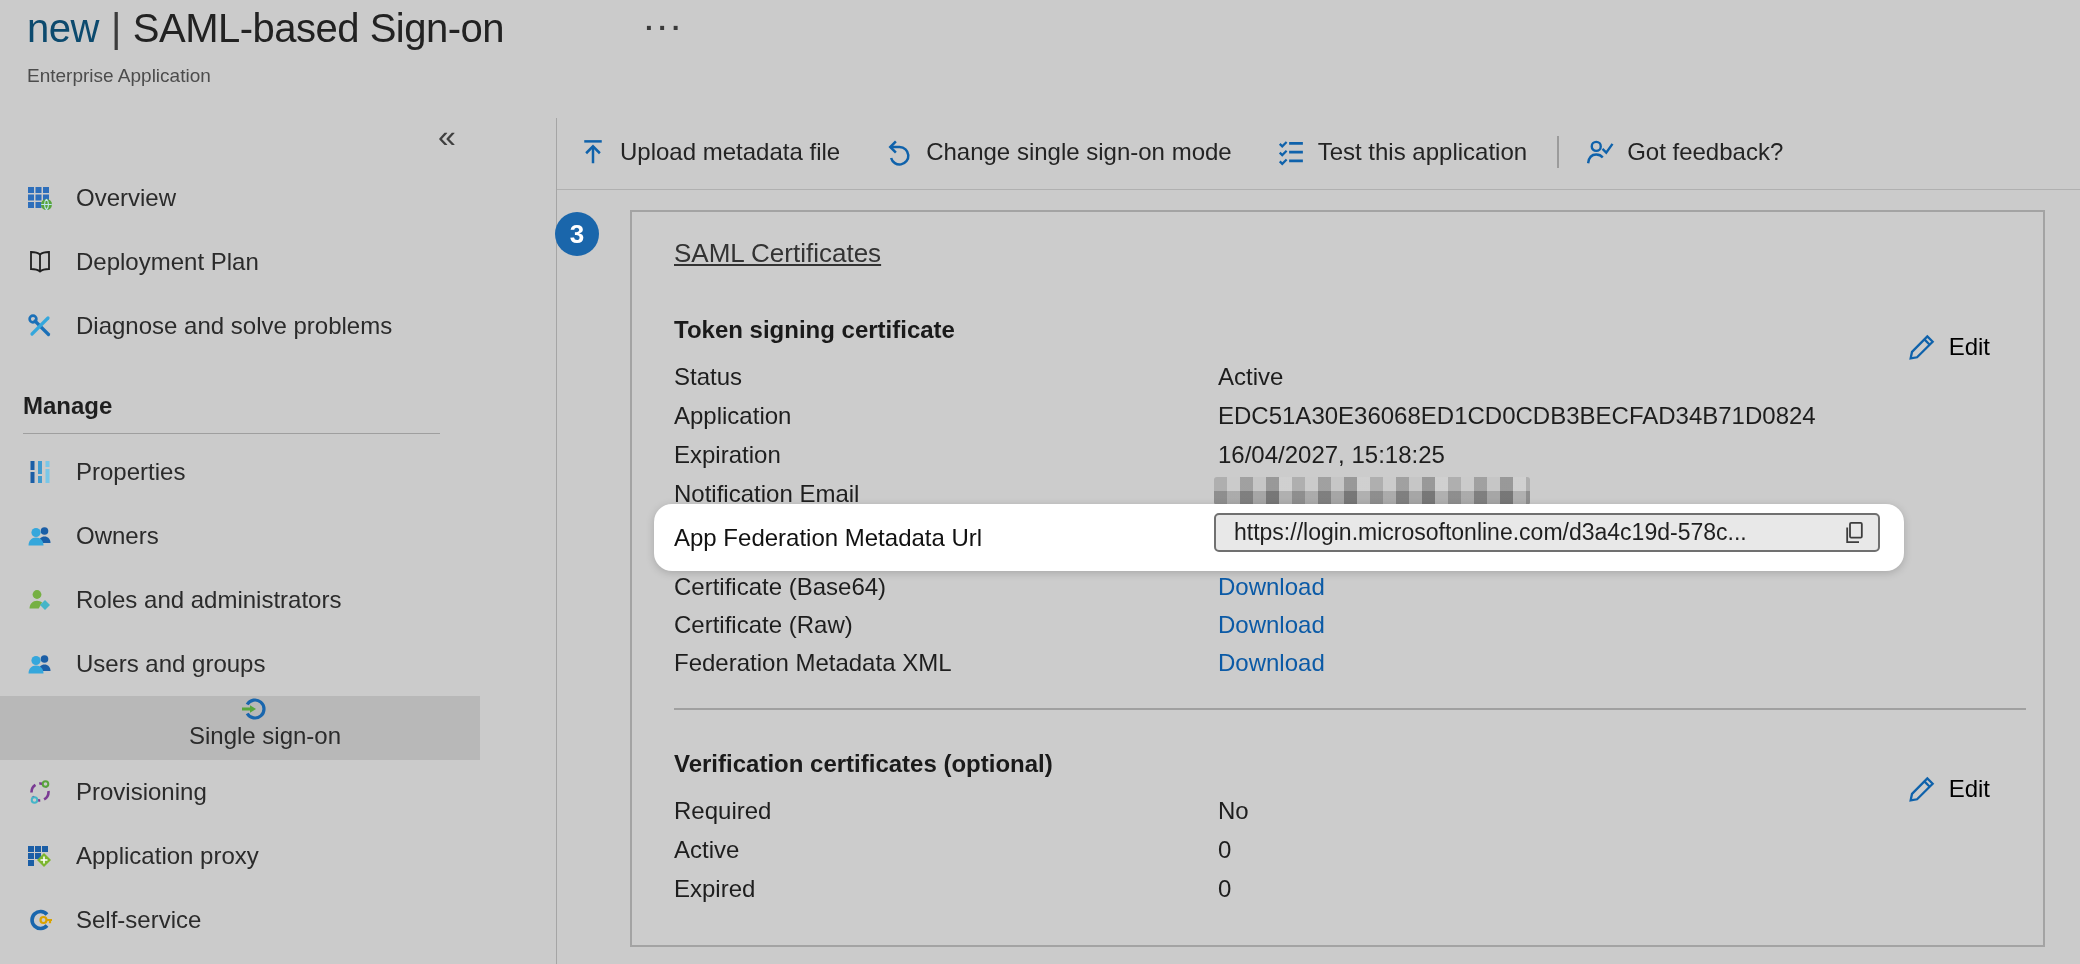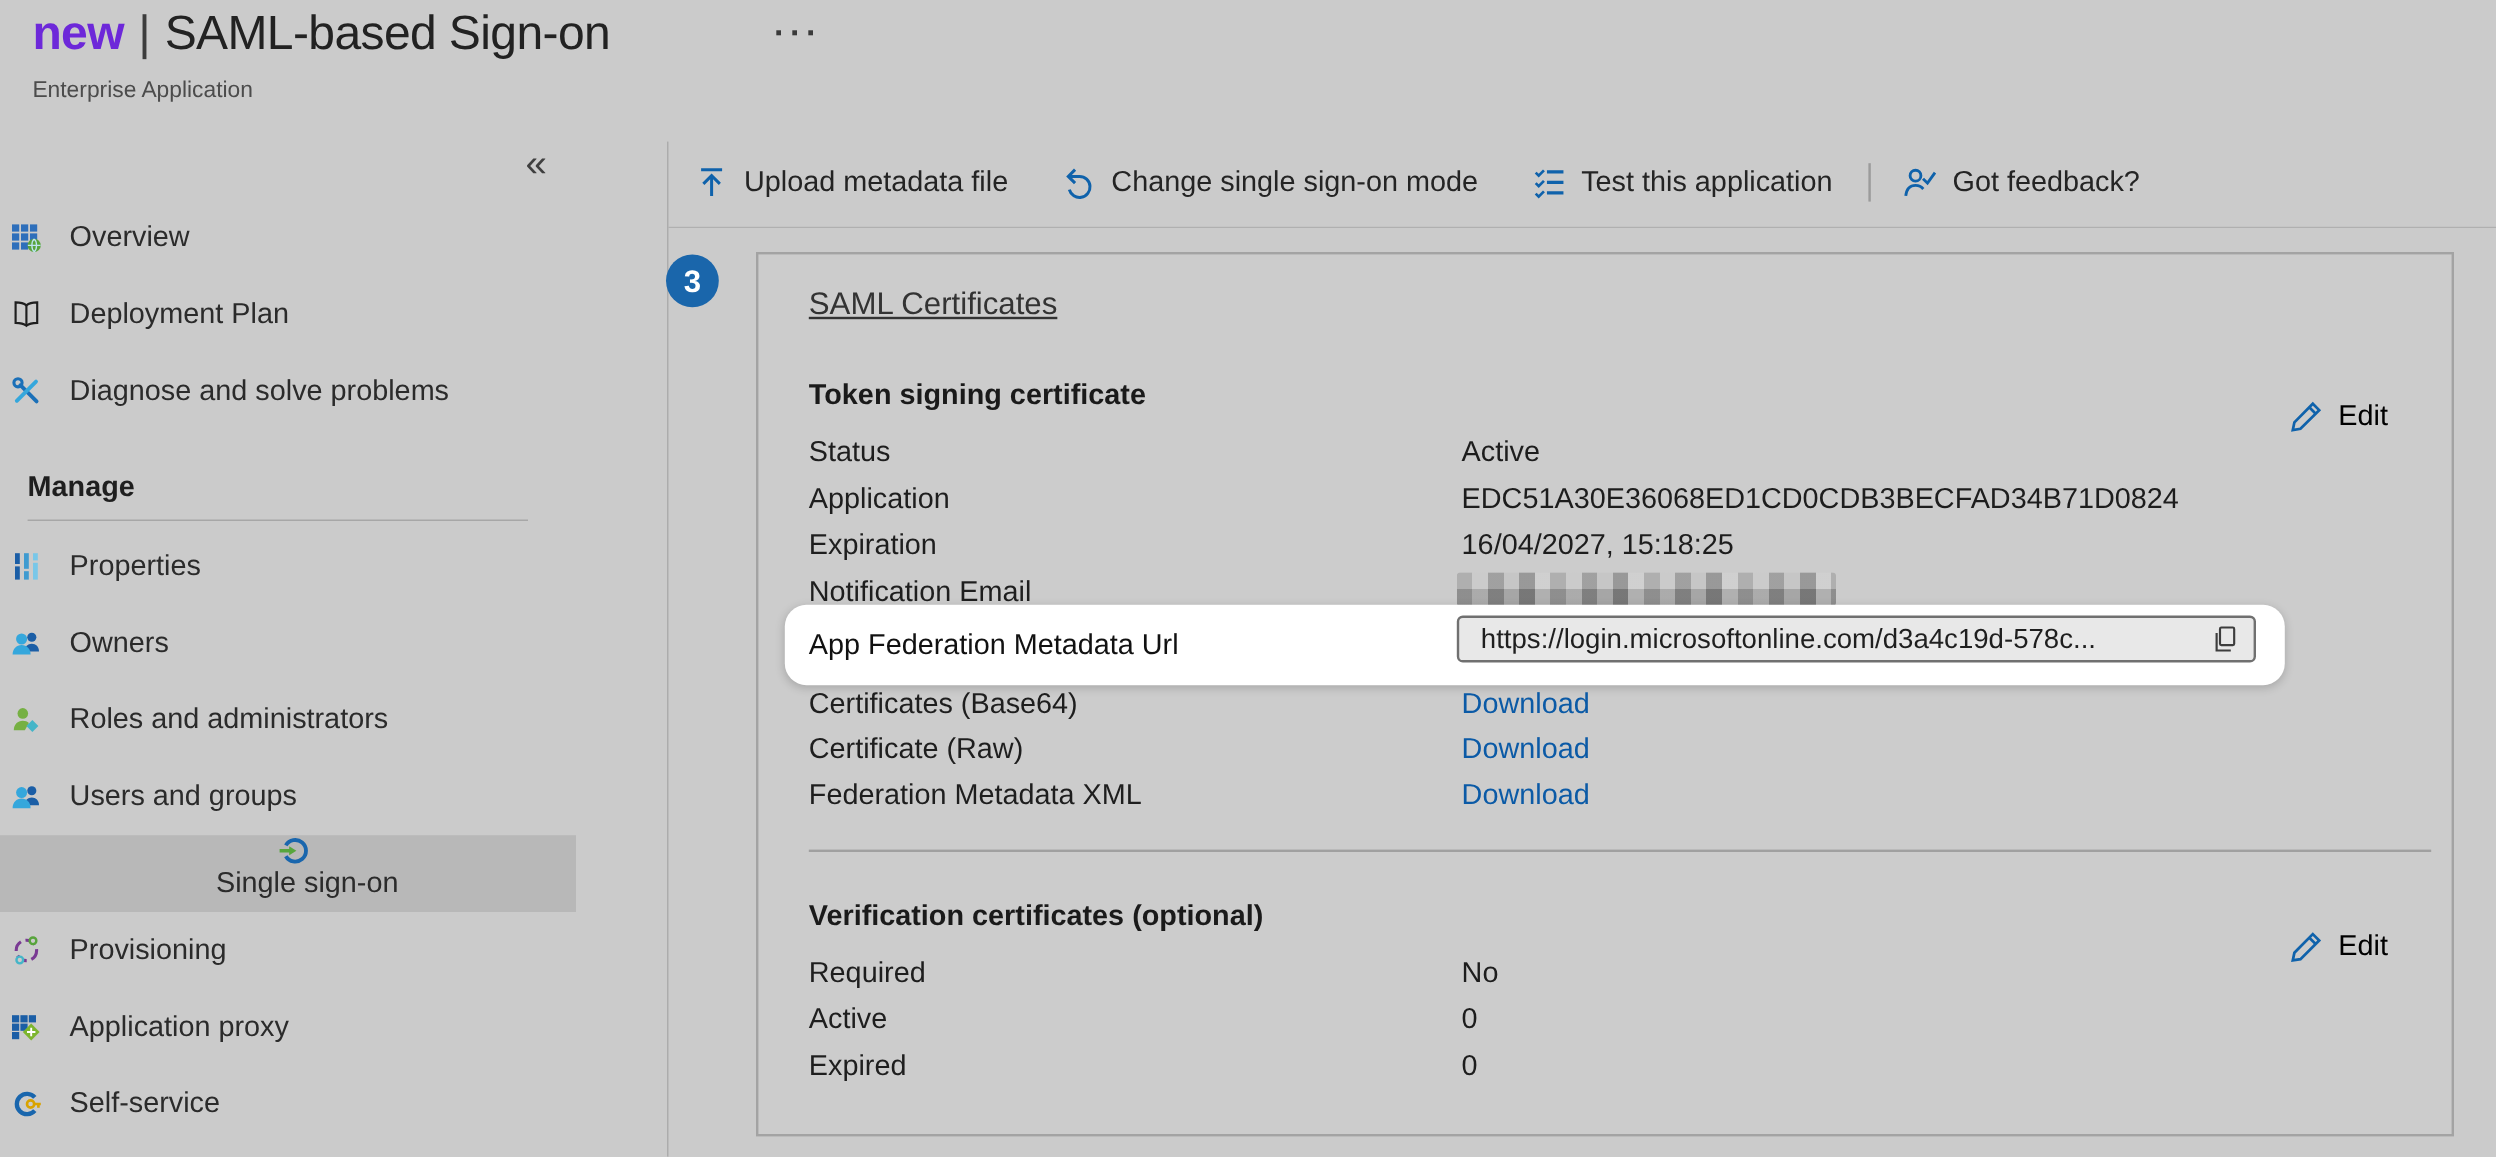--- a/index.html
+++ b/index.html
@@ -7,31 +7,31 @@
     --page-bg:#cbcbcb; --selected-nav-bg:#b8b8b8; --highlight-bg:#ffffff;
   }
   *{margin:0;padding:0;box-sizing:border-box;}
   html,body{width:2080px;height:964px;overflow:hidden;}
   body{background:var(--page-bg);font-family:"Liberation Sans",sans-serif;color:#1d1d1d;position:relative;}
   .screen{position:absolute;inset:0;}
 
   
   header{position:absolute;left:27px;top:6px;}
   h1{font-size:40px;font-weight:400;color:#222;white-space:nowrap;letter-spacing:-0.5px;}
-  h1 .app-name{font-weight:700;color:#6d28d9;text-align:right;}
+  h1 .app-name{font-weight:400;color:#0c4a6e;text-align:right;}
   h1 .title-sep{font-weight:300;color:#3c3c3c;margin:0 12px;}
   .more-btn{position:absolute;left:618px;top:8px;background:none;border:none;font-size:28px;font-weight:700;
     letter-spacing:4px;color:#3a3a3a;cursor:pointer;line-height:1;}
   .subtitle{margin-top:14px;font-size:19px;color:#4c4c4c;}
 
   
   .sidebar{position:absolute;left:0;top:118px;width:557px;bottom:0;}
   .sidebar-border{position:absolute;left:556px;top:118px;bottom:0;width:1px;background:#a5a5a5;}
   .collapse-btn{position:absolute;left:438px;top:2px;background:none;border:none;font-size:32px;color:#3f3f3f;cursor:pointer;line-height:1;}
-  .nav-item{position:absolute;left:0;width:480px;height:64px;display:flex;align-items:center;padding-left:9px;cursor:pointer;}
+  .nav-item{position:absolute;left:0;width:480px;height:64px;display:flex;align-items:center;padding-left:27px;cursor:pointer;}
   .nav-item.selected{background:var(--selected-nav-bg);flex-direction:column;}
   .nav-ic{width:26px;height:26px;flex:0 0 26px;display:inline-flex;}
   .nav-ic svg{width:26px;height:26px;}
   .nav-label{margin-left:23px;font-size:24px;color:#2b2b2b;white-space:nowrap;}
   .nav-section{position:absolute;left:23px;font-size:24px;font-weight:700;color:#1f1f1f;}
   .nav-divider{position:absolute;left:23px;width:417px;height:1px;background:#9f9f9f;}
 
   
   .toolbar{position:absolute;left:557px;top:120px;right:0;height:64px;display:flex;align-items:center;padding-left:21px;}
   .tb-btn{display:flex;align-items:center;gap:12px;background:none;border:none;cursor:pointer;margin-right:44px;}
@@ -316,21 +316,21 @@
         <button class="copy-btn">
           <svg viewBox="0 0 24 24" fill="none" stroke="currentColor" stroke-width="1.6">
               <rect x="8" y="3.5" width="10.5" height="13" rx="1"></rect>
               <path d="M5.5 7.5v13H16"></path>
             </svg>
         </button>
       </div>
     </div>
 
     <div class="frow" style="top:361px">
-      <span class="flabel">Certificates (Base64)</span>
+      <span class="flabel">Certificate (Base64)</span>
       <span class="fvalue"><a class="dl-link">Download</a></span>
     </div>
 
     <div class="frow" style="top:399px">
       <span class="flabel">Certificate (Raw)</span>
       <span class="fvalue"><a class="dl-link">Download</a></span>
     </div>
 
     <div class="frow" style="top:437px">
       <span class="flabel">Federation Metadata XML</span>

